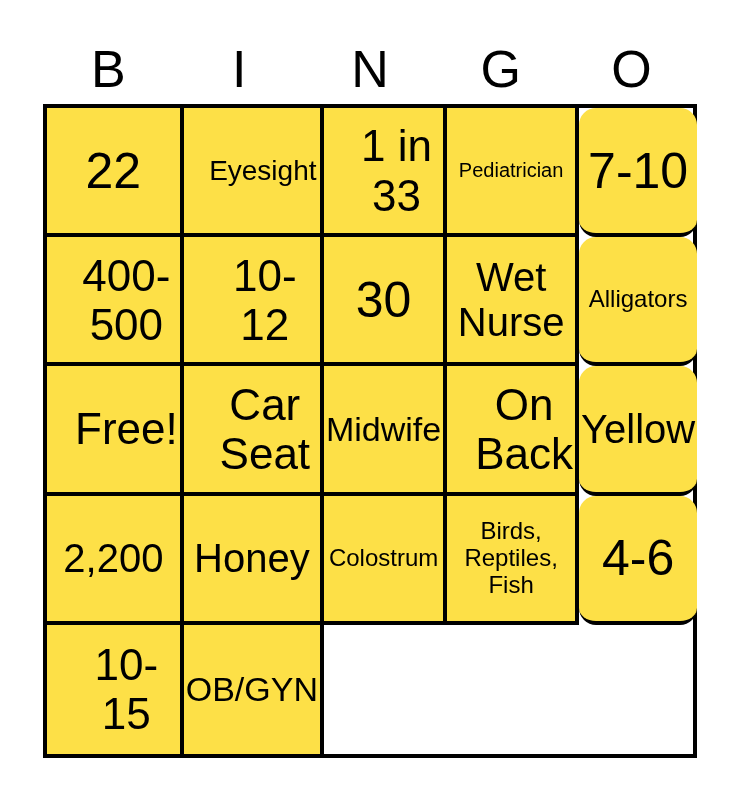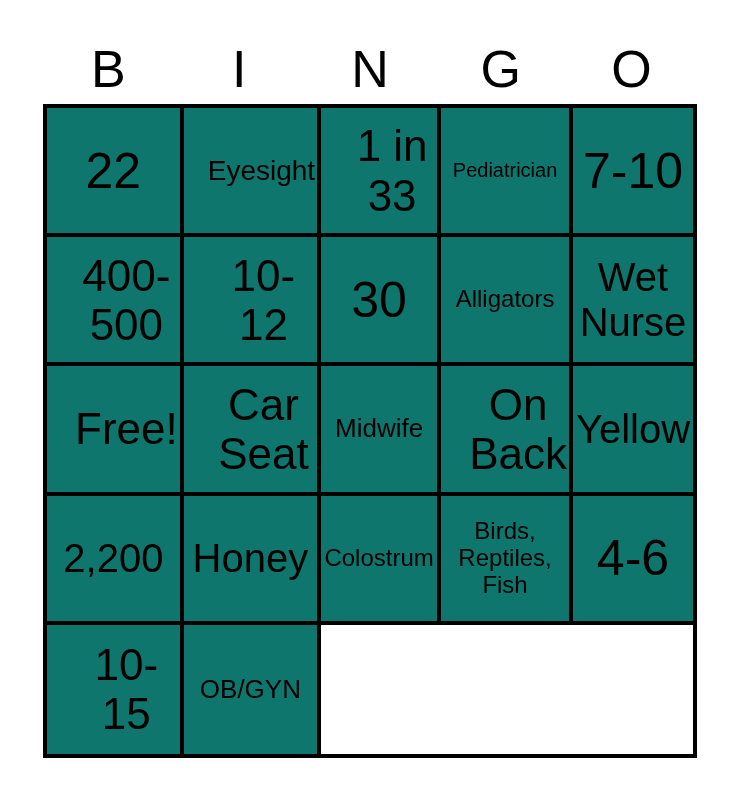--- a/index.html
+++ b/index.html
@@ -48,31 +48,31 @@
     box-sizing: border-box;
     border-right: 4px solid #000000;
     border-bottom: 4px solid #000000;
     display: flex;
     align-items: center;
     justify-content: center;
     text-align: center;
     white-space: pre-line;
     line-height: 1.12;
     padding: 2px;
-    background: #0f766e;
+    background: #fde047;
     color: #000000;
     cursor: pointer;
   }
-  .cell:nth-child(5n) { border-right: none; }
+  .cell:nth-child(5n) { border-right: none; border-radius: 17px; }
   .cell:nth-child(n+21) { border-bottom: none; }
   .size-xl  { font-size: 50px; }
   .size-lg  { font-size: 44px; padding-left: 28px; }
   .size-md  { font-size: 40px; }
   .size-sm  { font-size: 28px; padding-left: 24px; }
-  .size-xs2 { font-size: 26px; text-align: right; }
+  .size-xs2 { font-size: 34px; text-align: right; }
   .size-xs  { font-size: 24px; }
   .size-xxs { font-size: 20px; }
 </style>
 </head>
 <body>
 
 <div class="canvas">
   <div class="bingo-header">
       <span class="letter">B</span>
       <span class="letter">I</span>
@@ -85,23 +85,23 @@
       <div class="cell size-sm">Eyesight</div>
       <div class="cell size-lg">1 in
 33</div>
       <div class="cell size-xxs">Pediatrician</div>
       <div class="cell size-xl">7-10</div>
       <div class="cell size-lg">400-
 500</div>
       <div class="cell size-lg">10-
 12</div>
       <div class="cell size-xl">30</div>
-      <div class="cell size-xs">Alligators</div>
       <div class="cell size-md">Wet
 Nurse</div>
+      <div class="cell size-xs">Alligators</div>
       <div class="cell size-lg">Free!</div>
       <div class="cell size-lg">Car
 Seat</div>
       <div class="cell size-xs2">Midwife</div>
       <div class="cell size-lg">On
 Back</div>
       <div class="cell size-md">Yellow</div>
       <div class="cell size-md">2,200</div>
       <div class="cell size-md">Honey</div>
       <div class="cell size-xs">Colostrum</div>

